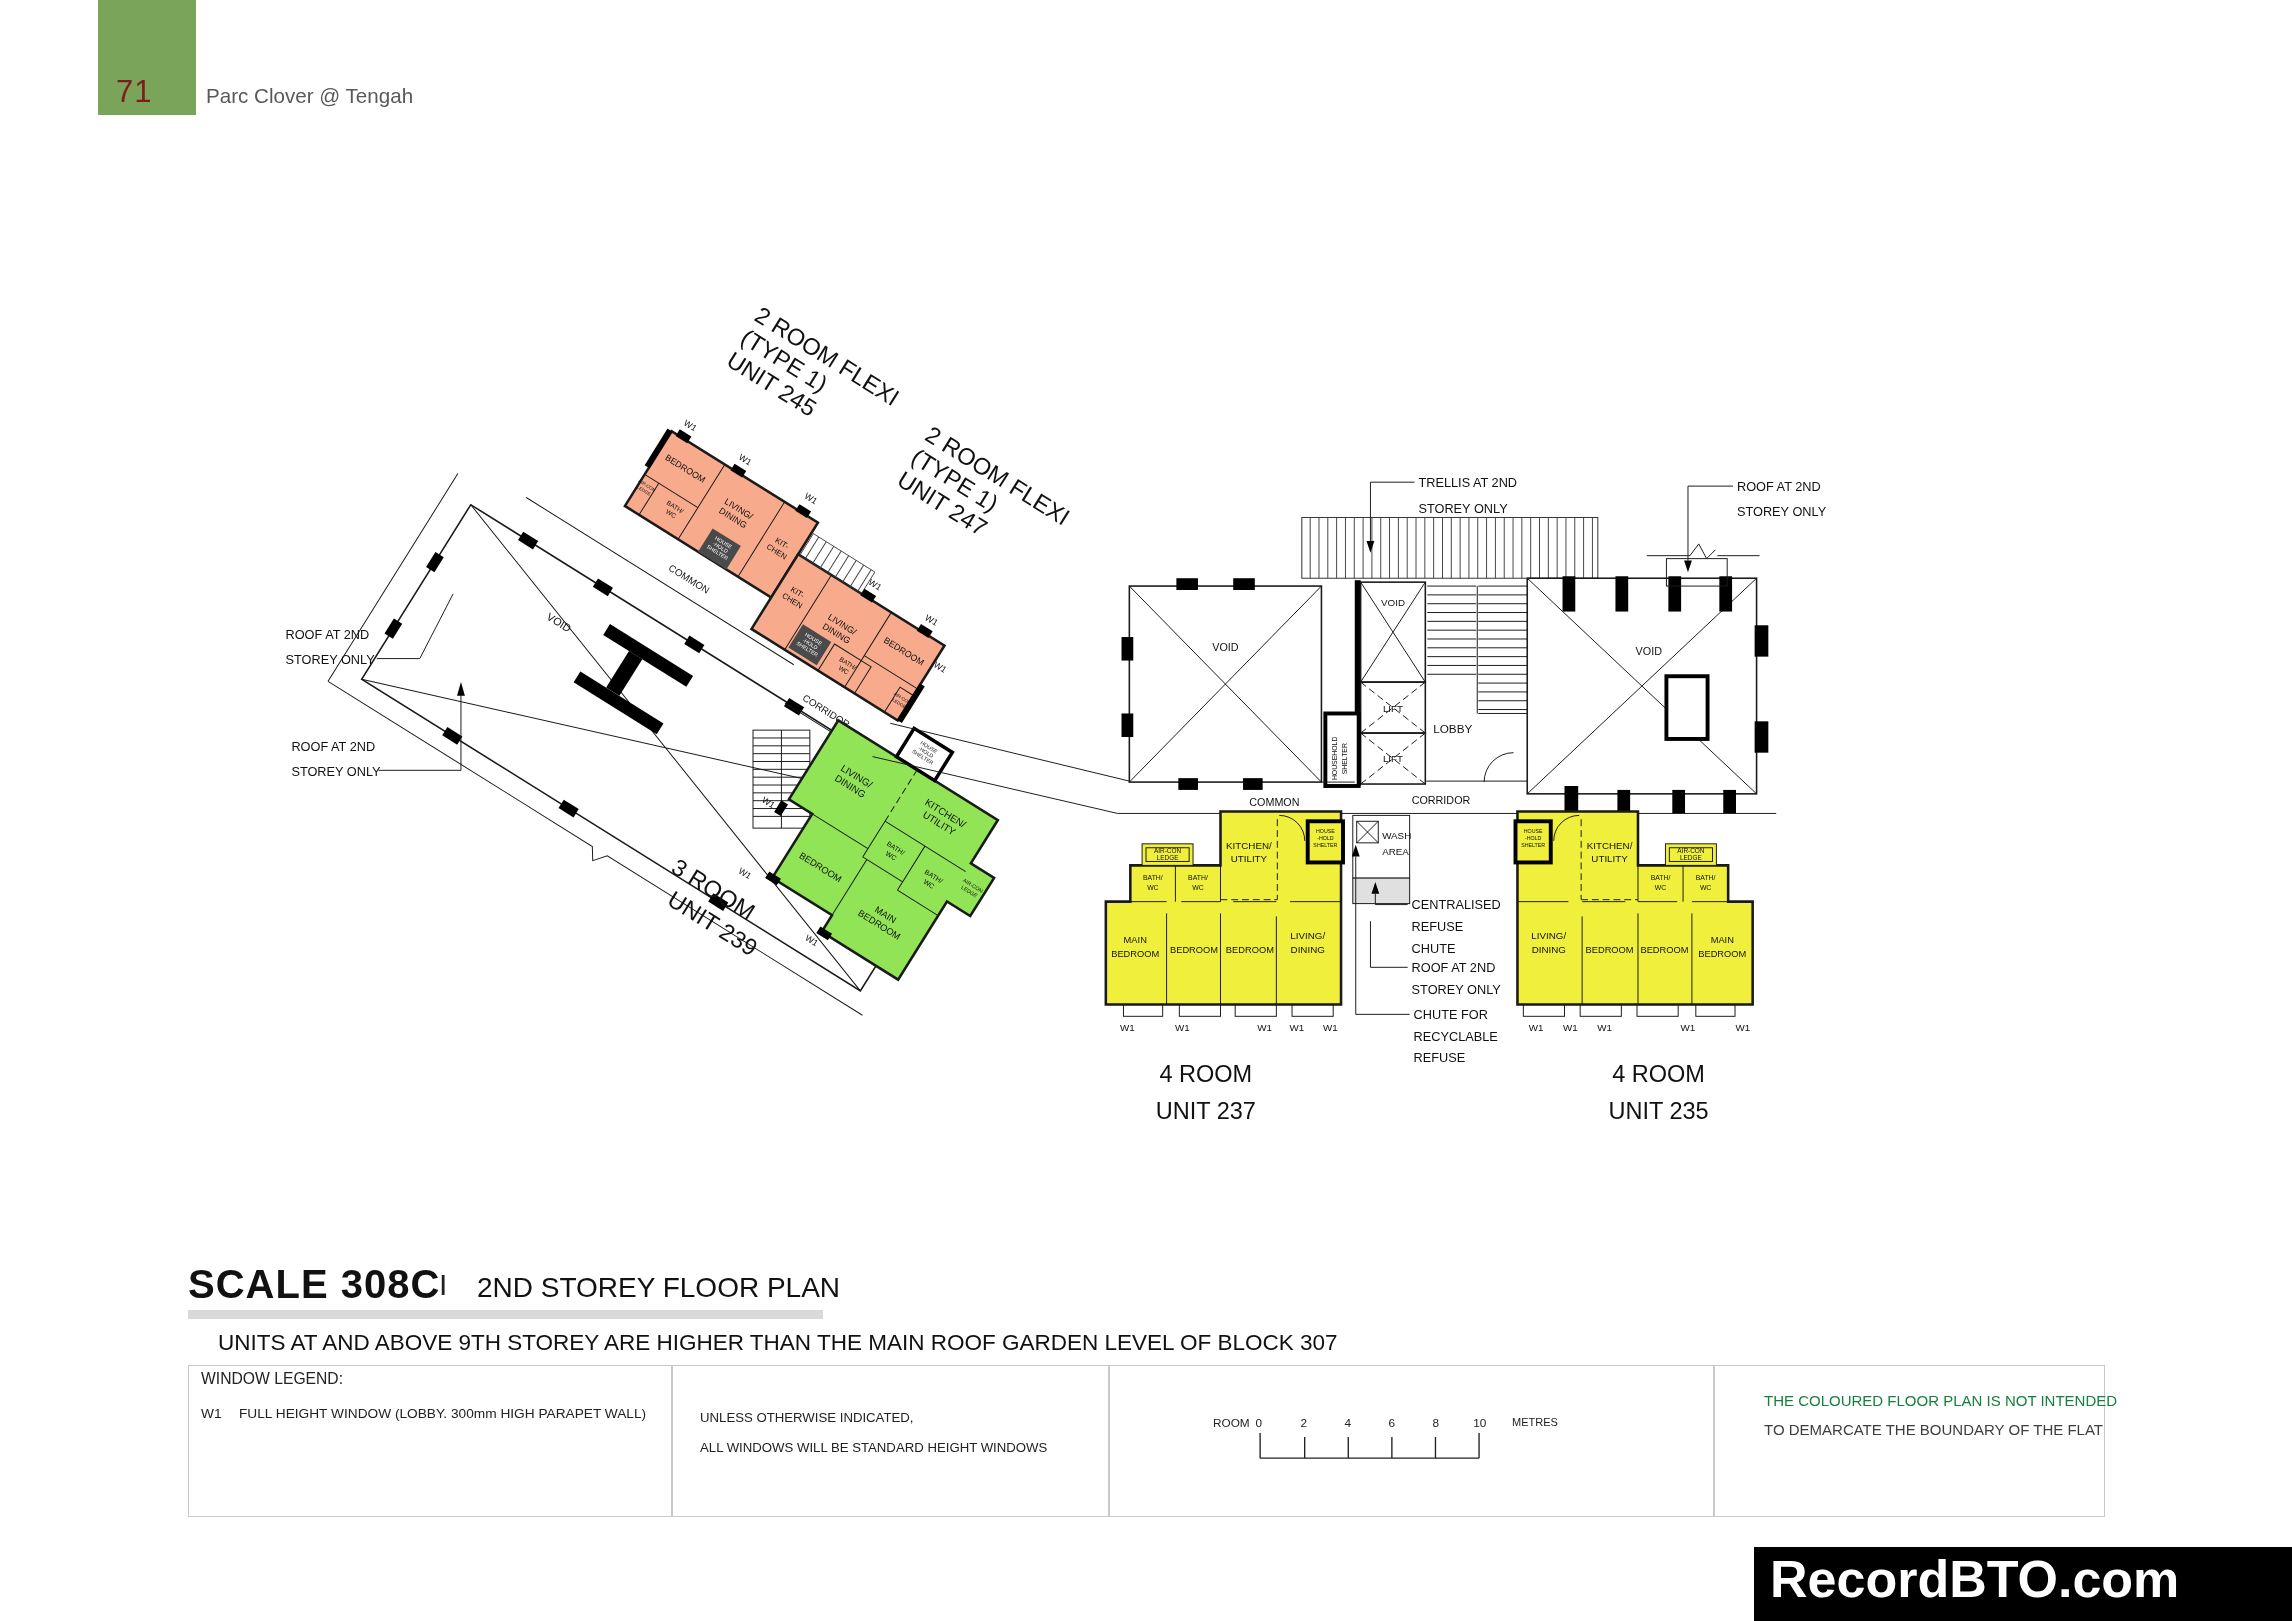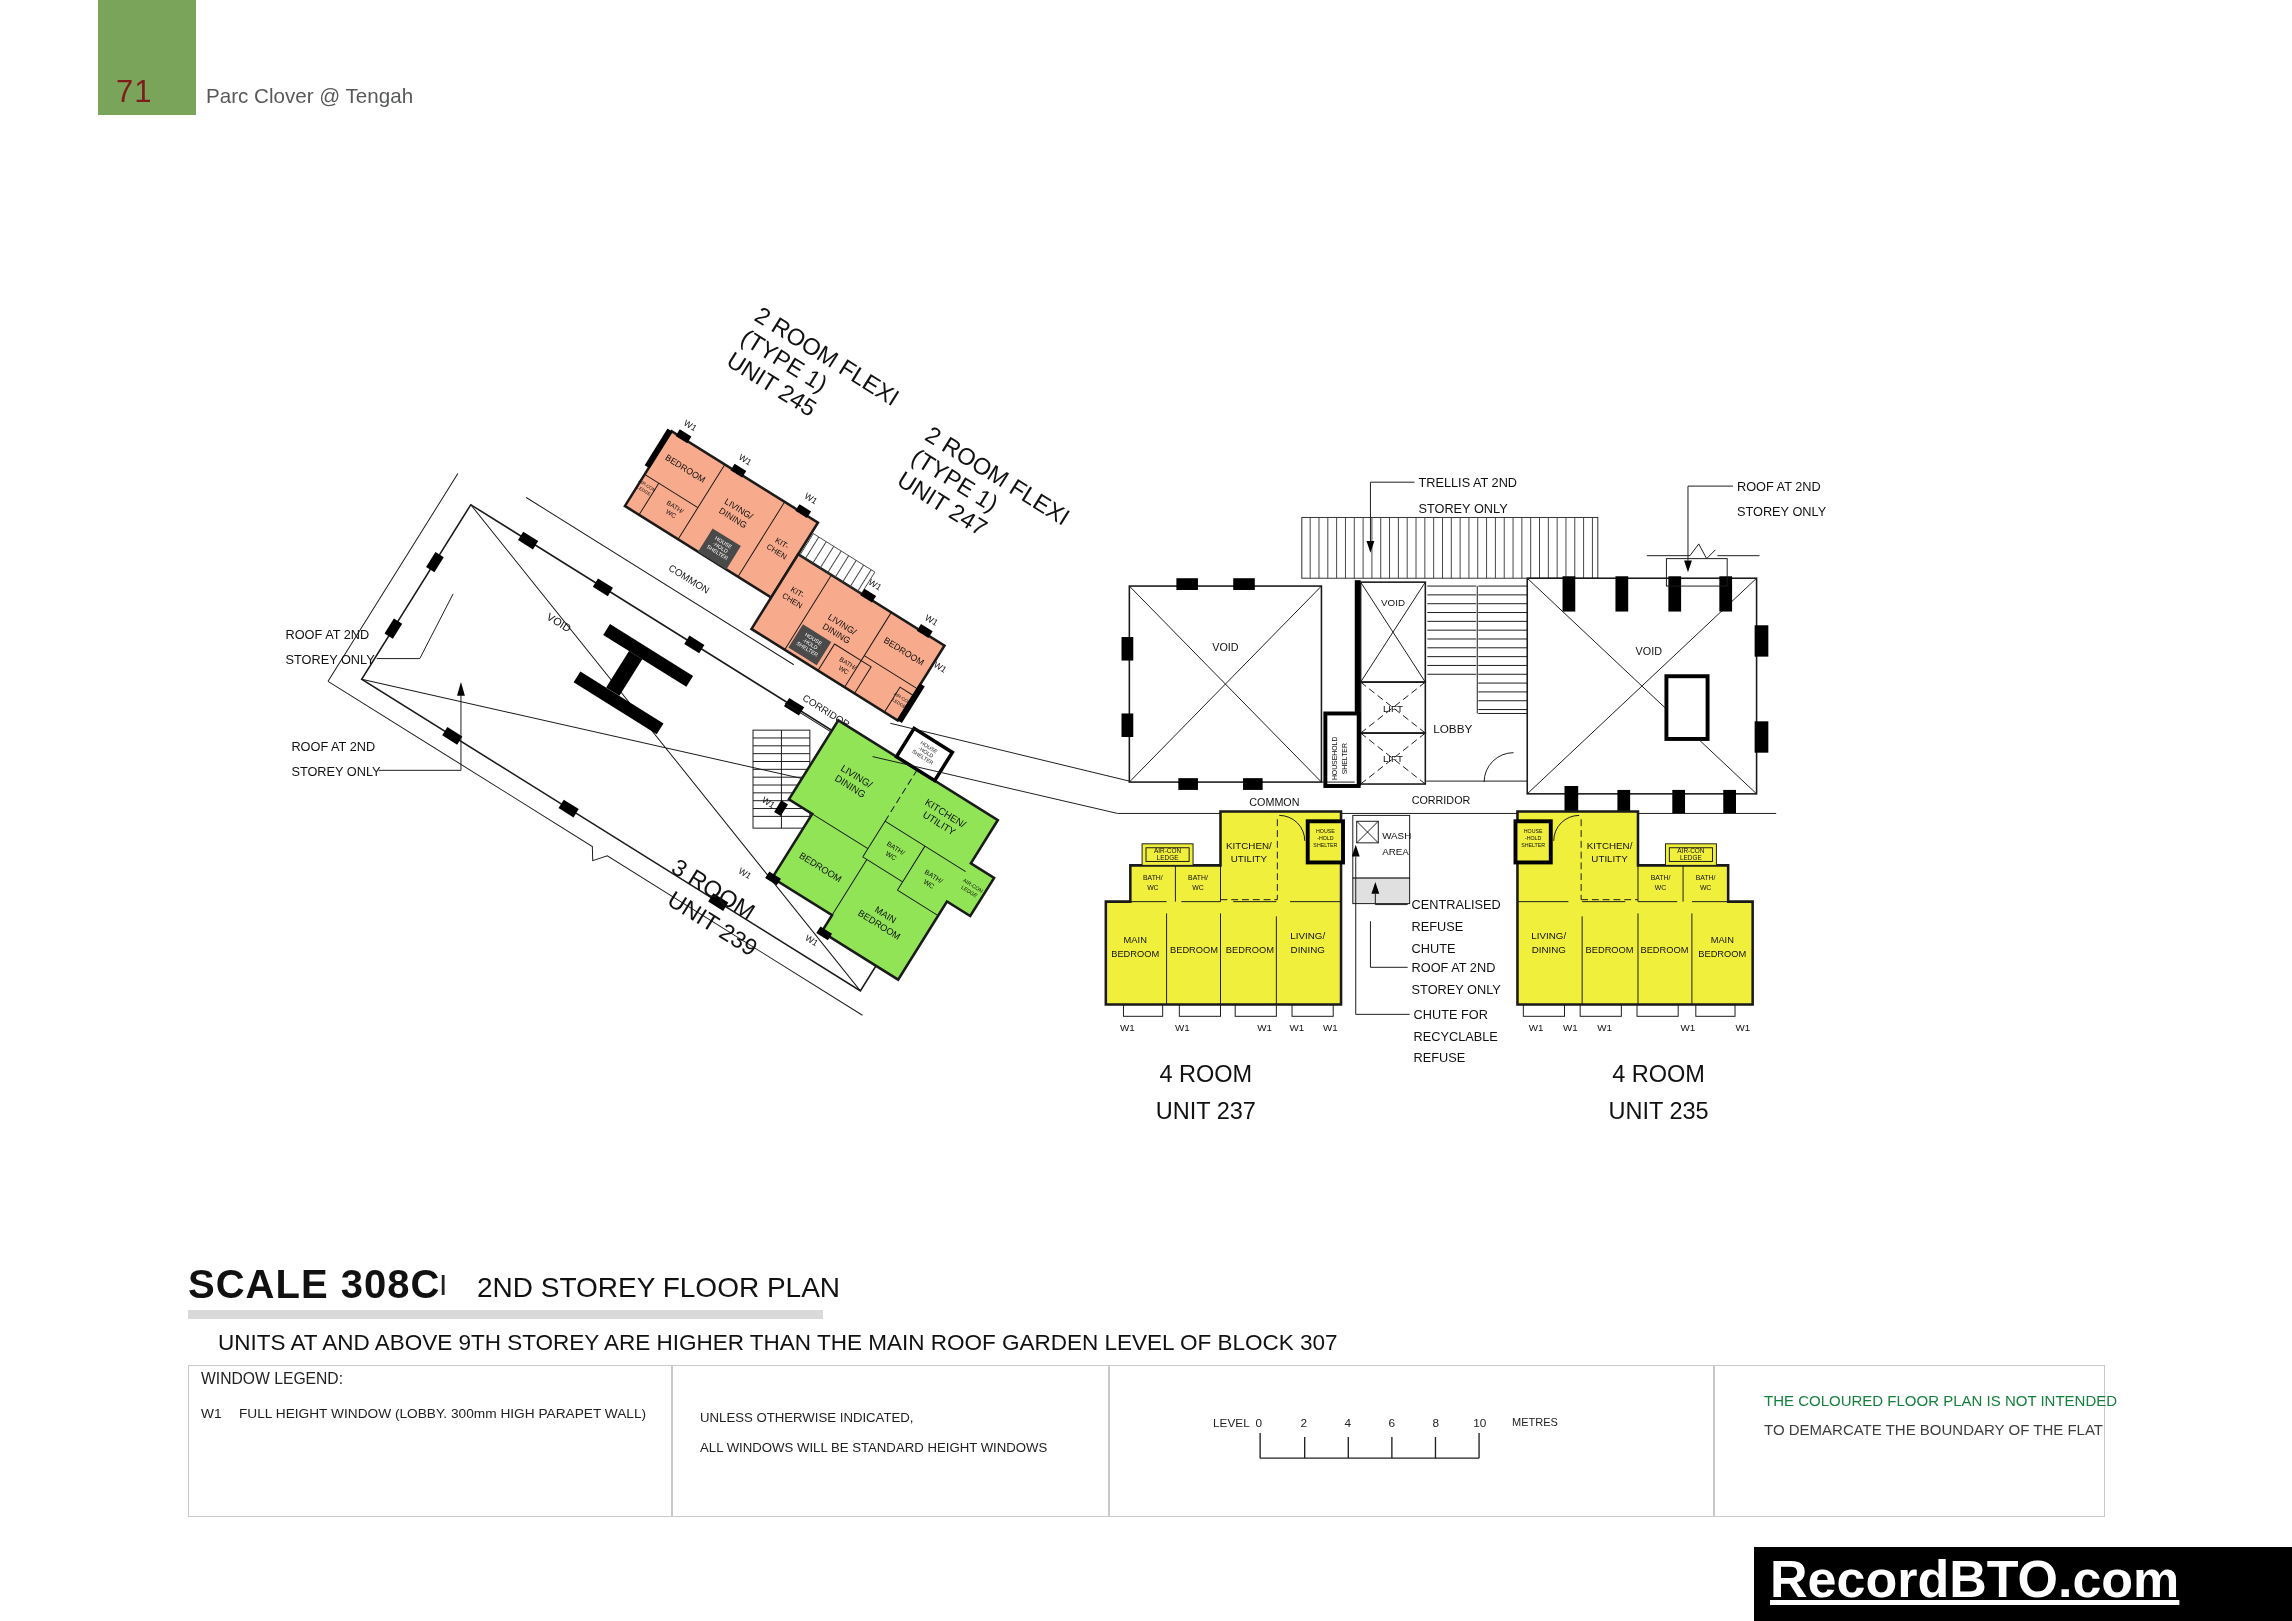--- a/index.html
+++ b/index.html
@@ -43,21 +43,21 @@
   .lg-n1{left:700px;top:1410px;font-size:13.2px;color:#222;}
   .lg-n2{left:700px;top:1440px;font-size:13.2px;color:#222;}
   .lg-scale{left:1213px;top:1416px;font-size:11.8px;color:#222;}
   .sc-num{position:absolute;top:1416px;font-size:11.8px;color:#222;width:29px;margin-left:-14.7px;text-align:center;}
   .lg-metres{left:1512px;top:1416px;font-size:11px;color:#222;}
   #ruler{left:1245px;top:1433px;}
   .lg-d1{left:1764px;top:1392px;font-size:15px;color:#15803d;}
   .lg-d2{left:1764px;top:1421px;font-size:15px;color:#3d3d3d;}
   
   .wm-box{left:1754px;top:1547px;width:538px;height:74px;background:#000;}
-  .wm-text{left:1770px;top:1549px;font-size:52px;font-weight:bold;color:#fff;letter-spacing:0px;text-decoration:underline;}
+  .wm-text{left:1770px;top:1549px;font-size:52px;font-weight:bold;color:#fff;letter-spacing:0px;}
 </style>
 </head>
 <body>
 
 <div class="abs page-badge"></div>
 <div class="abs page-num">71</div>
 <div class="abs project-name">Parc Clover @ Tengah</div>
 
 <svg id="plan" class="abs" width="2293" height="1621" viewBox="0 0 2339 1654">
   <defs>
@@ -398,21 +398,21 @@
 
 <div class="abs legend-box"></div>
 <div class="abs legend-div" style="left:671px;"></div>
 <div class="abs legend-div" style="left:1108px;"></div>
 <div class="abs legend-div" style="left:1713px;"></div>
 <div class="abs lg-t1">WINDOW LEGEND:</div>
 <div class="abs lg-w1">W1</div>
 <div class="abs lg-desc">FULL HEIGHT WINDOW (LOBBY. 300mm HIGH PARAPET WALL)</div>
 <div class="abs lg-n1">UNLESS OTHERWISE INDICATED,</div>
 <div class="abs lg-n2">ALL WINDOWS WILL BE STANDARD HEIGHT WINDOWS</div>
-<div class="abs lg-scale">LEVEL</div>
+<div class="abs lg-scale">ROOM</div>
 <span class="sc-num" style="left:1259px;">0</span>
 <span class="sc-num" style="left:1304px;">2</span>
 <span class="sc-num" style="left:1348px;">4</span>
 <span class="sc-num" style="left:1392px;">6</span>
 <span class="sc-num" style="left:1436px;">8</span>
 <span class="sc-num" style="left:1480px;">10</span>
 <div class="abs lg-metres">METRES</div>
 <svg id="ruler" class="abs" width="255" height="31" viewBox="0 0 260 32">
   <path d="M14,0 V26 M60,4 V26 M105,4 V26 M150,4 V26 M195,4 V26 M240,0 V26 M14,26 H240" stroke="#222" stroke-width="1.4" fill="none"></path>
 </svg>

